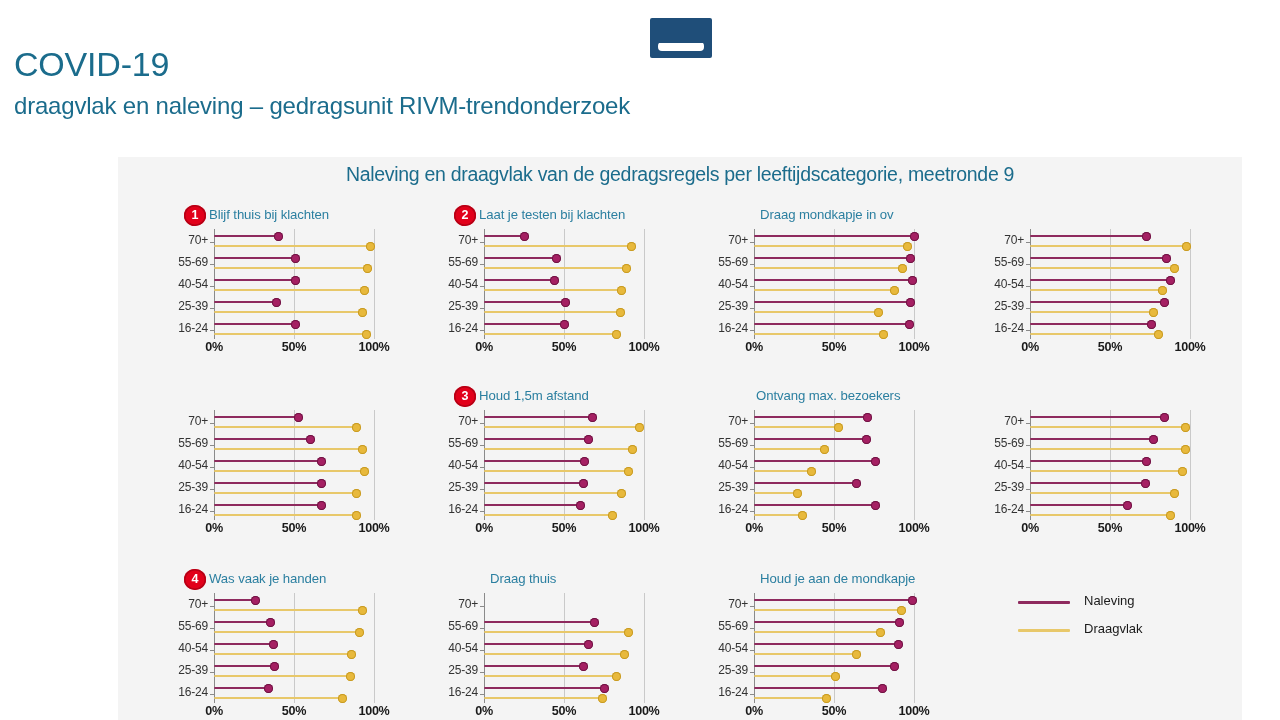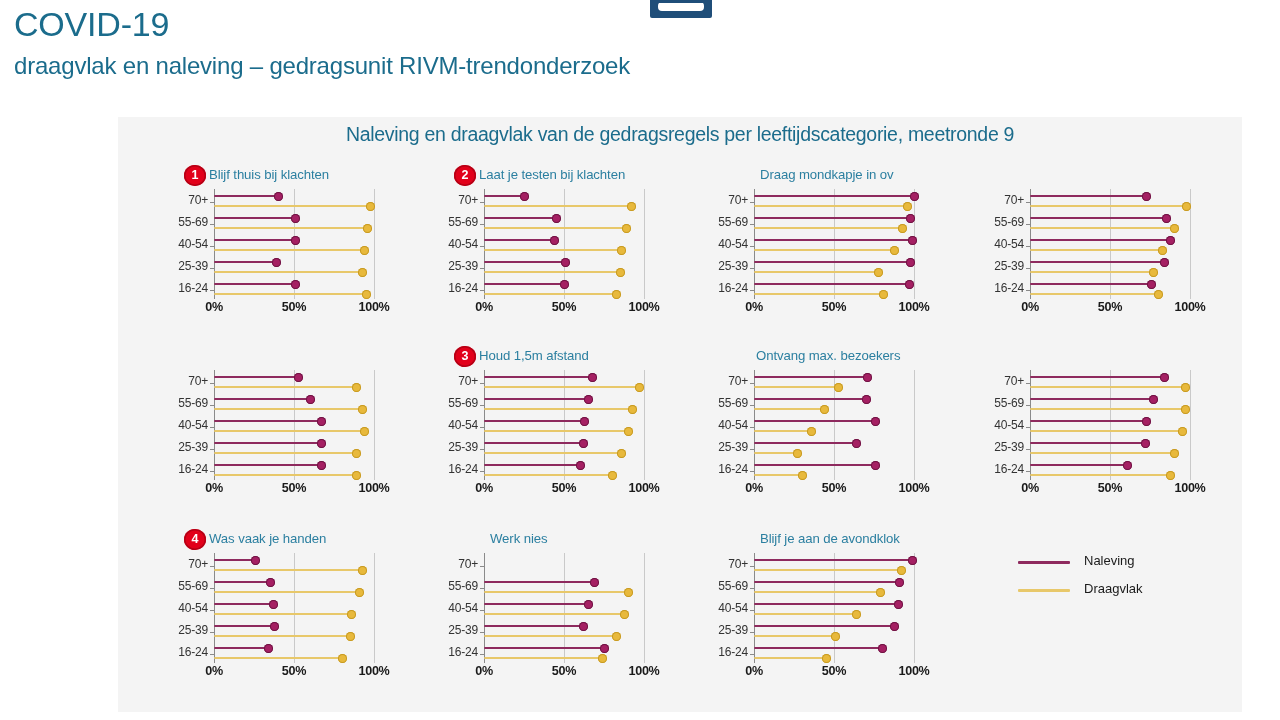--- a/index.html
+++ b/index.html
@@ -1,21 +1,21 @@
 <!DOCTYPE html>
 <html><head>
 <meta charset="utf-8">
 <style>
   html,body{margin:0;padding:0;}
   body{
     width:1280px;height:720px;overflow:hidden;background:#ffffff;
     font-family:"Liberation Sans", sans-serif;
     -webkit-font-smoothing:antialiased;
   }
-  #root{position:relative;width:1280px;height:596px;}
+  #root{position:relative;width:1280px;height:596px;margin-top:40px;}
 
   
   .logo-box{
     position:absolute;left:650px;top:-22px;width:62px;height:40px;
     background:#1f4e79;border-radius:2px;
   }
   .logo-box .logo-glyph{
     position:absolute;left:8px;top:24px;width:46px;height:9px;
     background:#ffffff;border-radius:4px;
   }
@@ -500,21 +500,21 @@
             <div class="dot nal" style="left: 128.4px; top: 95px;"></div>
             <div class="bar dra" style="left: 74px; top: 104px; width: 128px;"></div>
             <div class="dot dra" style="left: 202px; top: 105px;"></div>
             <div class="xlabel" style="top: 111px; left: 52px; width: 44px; text-align: center;">0%</div>
             <div class="xlabel" style="top: 111px; left: 132px; width: 44px; text-align: center;">50%</div>
             <div class="xlabel" style="top: 111px; left: 212px; width: 44px; text-align: center;">100%</div>
           </div>
         </div>
         <div class="panel c1 r2">
           <div class="panel-head">
-            <div class="panel-title" style="left: 80px;">Werk nies</div>
+            <div class="panel-title" style="left: 80px;">Draag thuis</div>
           </div>
           <div class="plot">
             <div class="gridline" style="left: 154px;"></div>
             <div class="gridline" style="left: 234px;"></div>
             <div class="axis-y" style="left: 74px;"></div>
             <div class="ylabel" style="left: 8px; width: 60px; top: 4px;">70+</div>
             <div class="tick" style="left: 70px; top: 13px;"></div>
             <div class="ylabel" style="left: 8px; width: 60px; top: 26px;">55-69</div>
             <div class="tick" style="left: 70px; top: 35px;"></div>
             <div class="bar nal" style="left: 74px; top: 28px; width: 110.4px;"></div>
@@ -539,21 +539,21 @@
             <div class="dot nal" style="left: 194px; top: 95px;"></div>
             <div class="bar dra" style="left: 74px; top: 104px; width: 118.4px;"></div>
             <div class="dot dra" style="left: 192.4px; top: 105px;"></div>
             <div class="xlabel" style="top: 111px; left: 52px; width: 44px; text-align: center;">0%</div>
             <div class="xlabel" style="top: 111px; left: 132px; width: 44px; text-align: center;">50%</div>
             <div class="xlabel" style="top: 111px; left: 212px; width: 44px; text-align: center;">100%</div>
           </div>
         </div>
         <div class="panel c2 r2">
           <div class="panel-head">
-            <div class="panel-title" style="left: 80px;">Blijf je aan de avondklok</div>
+            <div class="panel-title" style="left: 80px;">Houd je aan de mondkapje</div>
           </div>
           <div class="plot">
             <div class="gridline" style="left: 154px;"></div>
             <div class="gridline" style="left: 234px;"></div>
             <div class="axis-y" style="left: 74px;"></div>
             <div class="ylabel" style="left: 8px; width: 60px; top: 4px;">70+</div>
             <div class="tick" style="left: 70px; top: 13px;"></div>
             <div class="bar nal" style="left: 74px; top: 6px; width: 158.4px;"></div>
             <div class="dot nal" style="left: 232.4px; top: 7px;"></div>
             <div class="bar dra" style="left: 74px; top: 16px; width: 147.2px;"></div>

